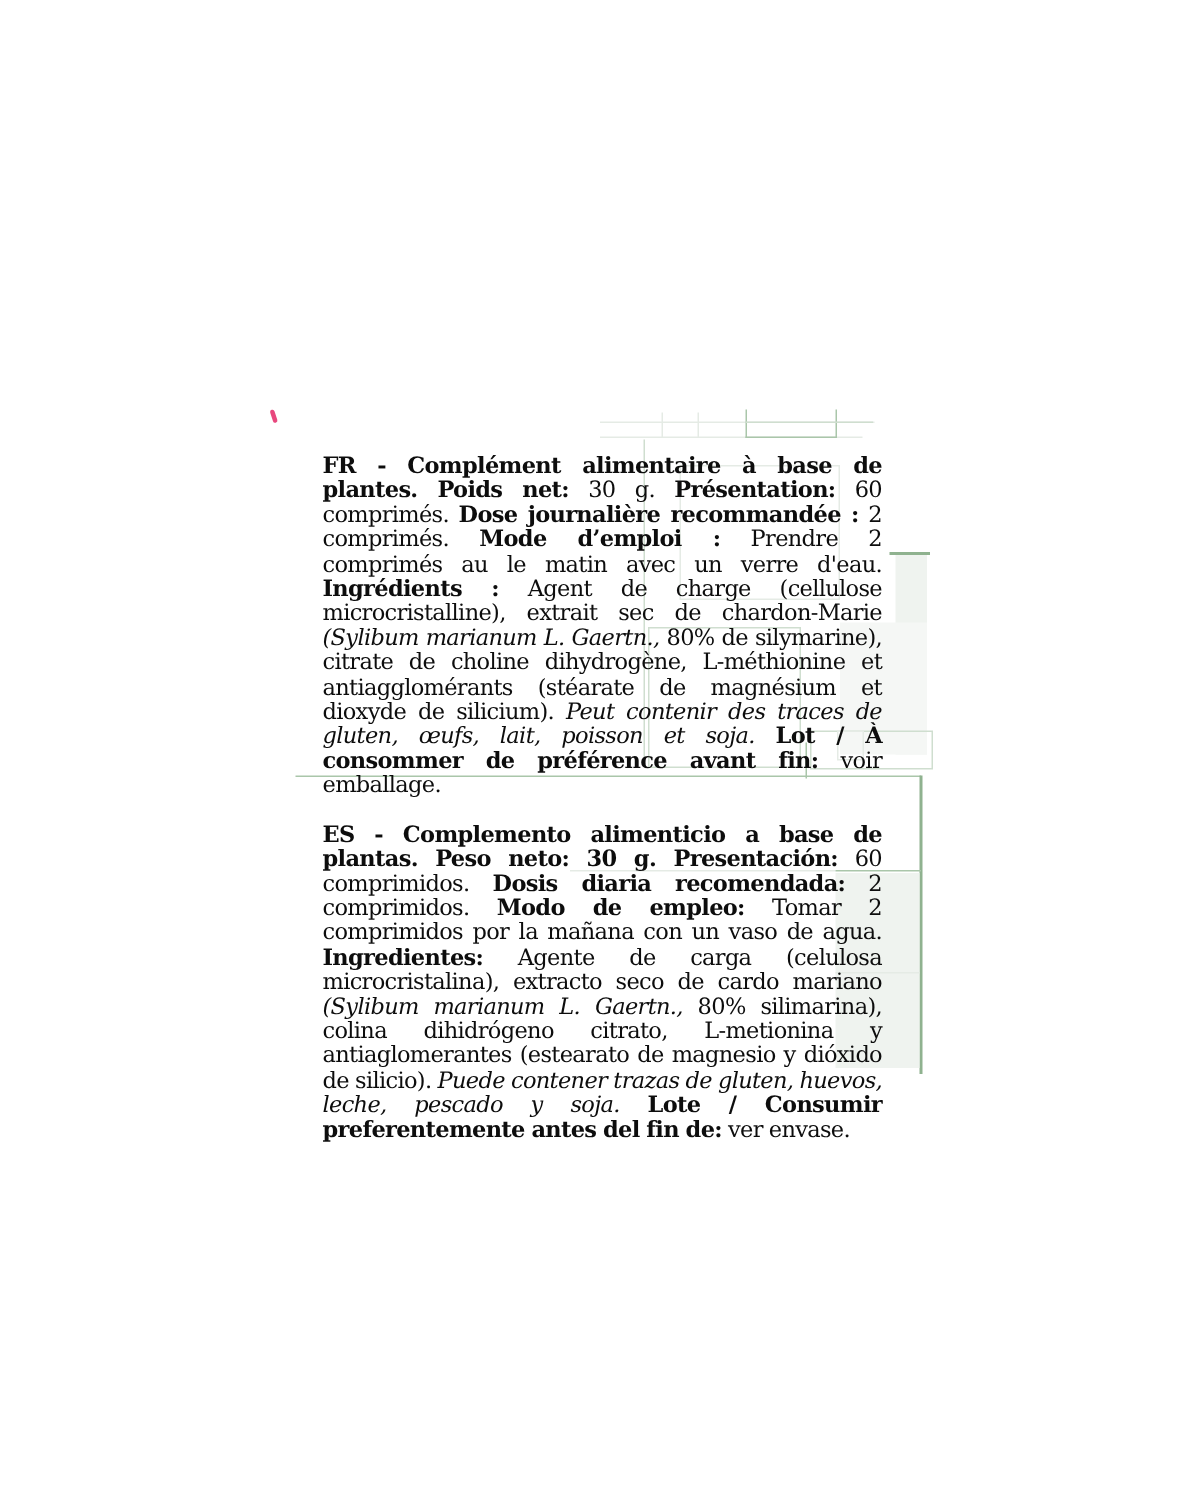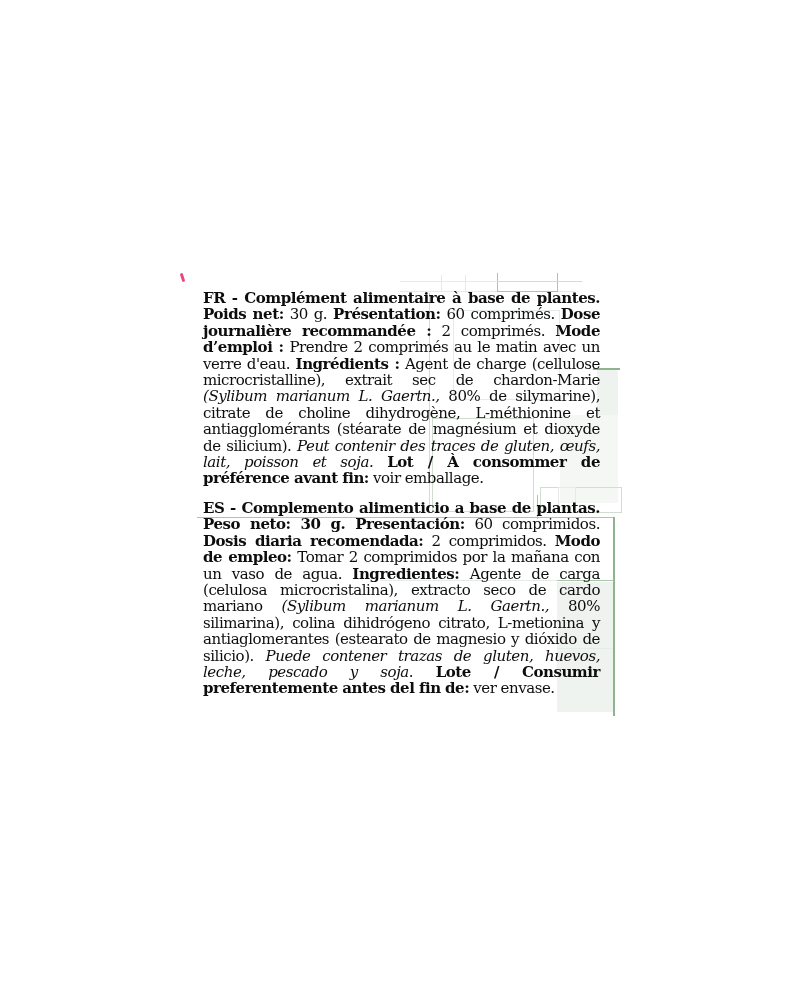--- a/index.html
+++ b/index.html
@@ -27,21 +27,21 @@
     width: 405px;
     color: var(--text-color, #0d0d0d);
     font-size: 15px;
     line-height: 16.4px;
     text-align: justify;
     letter-spacing: -0.45px;
     word-spacing: -0.3px;
     hyphens: none;
   }
   .label-text p {
-    margin: 4px;
+    margin: 16px;
   }
   .label-text p + p {
     margin-top: 13px;
   }
   .label-text .b  { font-weight: bold; }
   .label-text .i  { font-style: italic; }
   .label-text .r  { font-weight: normal; font-style: normal; }
 </style>
 </head>
 <body style="background: rgb(255, 255, 255);">

